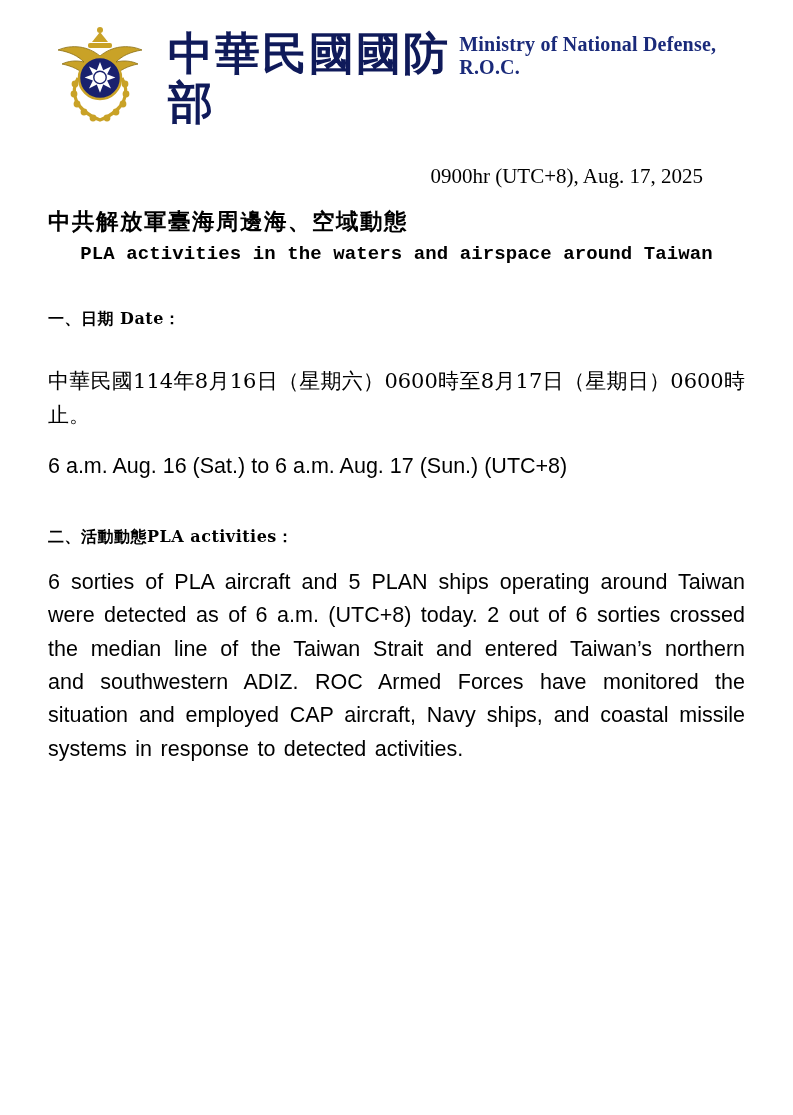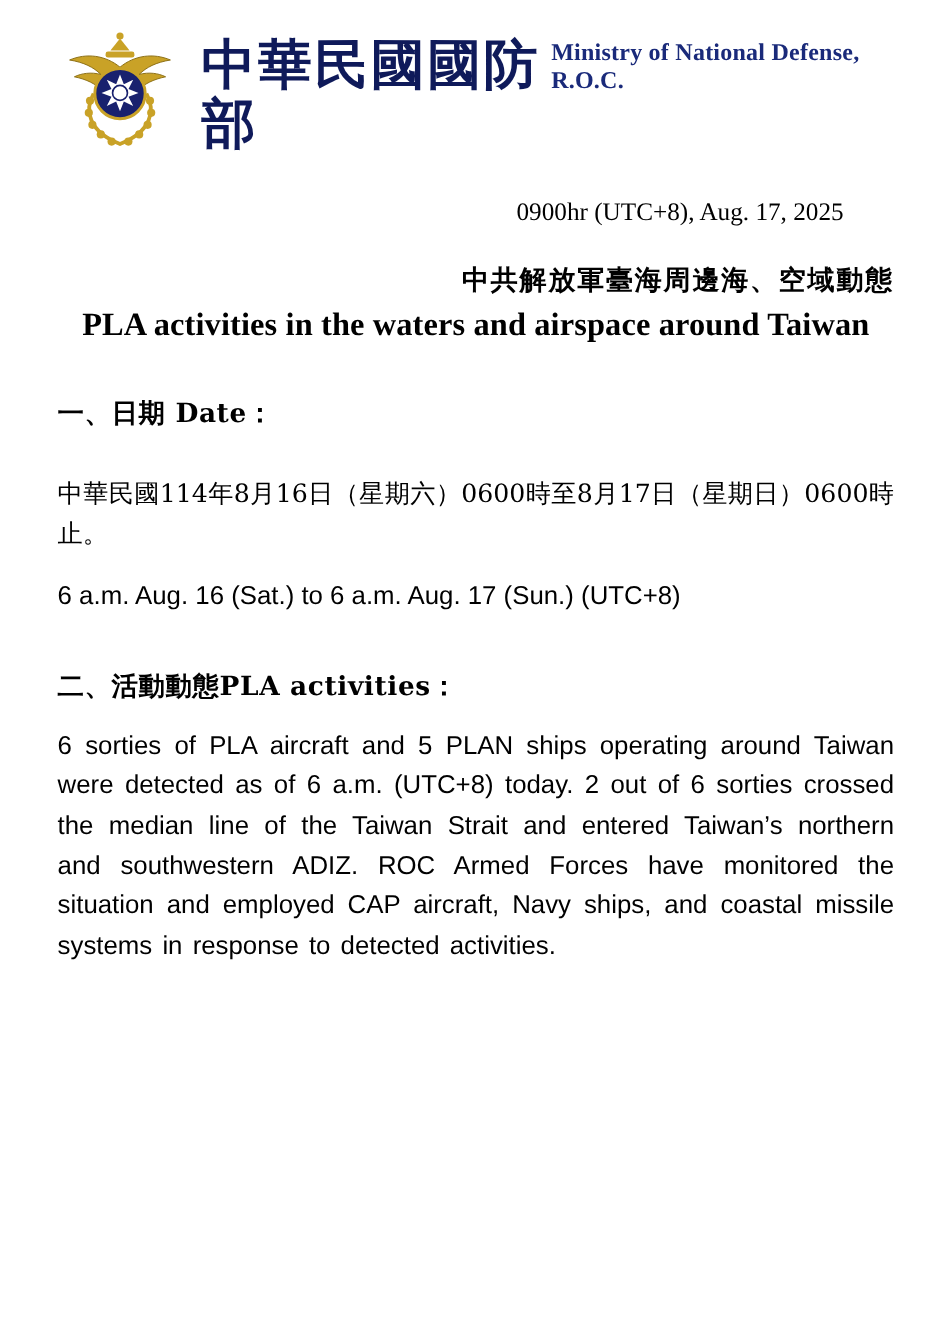--- a/index.html
+++ b/index.html
@@ -70,43 +70,43 @@
   .release-cn {
     font-family: "DejaVu Serif", serif;
     letter-spacing: 0.5px;
   }
   .release-en {
     font-family: Liberation Serif, serif;
   }
 
   
   .doc-title-cn {
-    margin-top: 24px;
-    text-align: right;
+    margin-top: 12px;
+    text-align: left;
     font-family: "DejaVu Serif", serif;
     font-size: 22.5px;
     font-weight: bold;
     letter-spacing: 1.5px;
   }
   .doc-title-en {
     margin-top: 6px;
     text-align: center;
-    font-family: Liberation Serif, serif;
-    font-size: 27px;
+    font-family: Liberation Mono, monospace;
+    font-size: 19px;
     font-weight: bold;
     letter-spacing: 0.1px;
   }
 
   
   .section {
     margin-top: 24px;
   }
   .section-heading {
     font-family: "DejaVu Serif", serif;
-    font-size: 22px;
+    font-size: 16px;
     font-weight: bold;
     letter-spacing: 0.5px;
     margin-top: 44px;
   }
   .para-cn {
     font-family: "DejaVu Serif", serif;
     font-size: 21px;
     line-height: 1.62;
     margin-top: 34px;
     text-align: justify;

